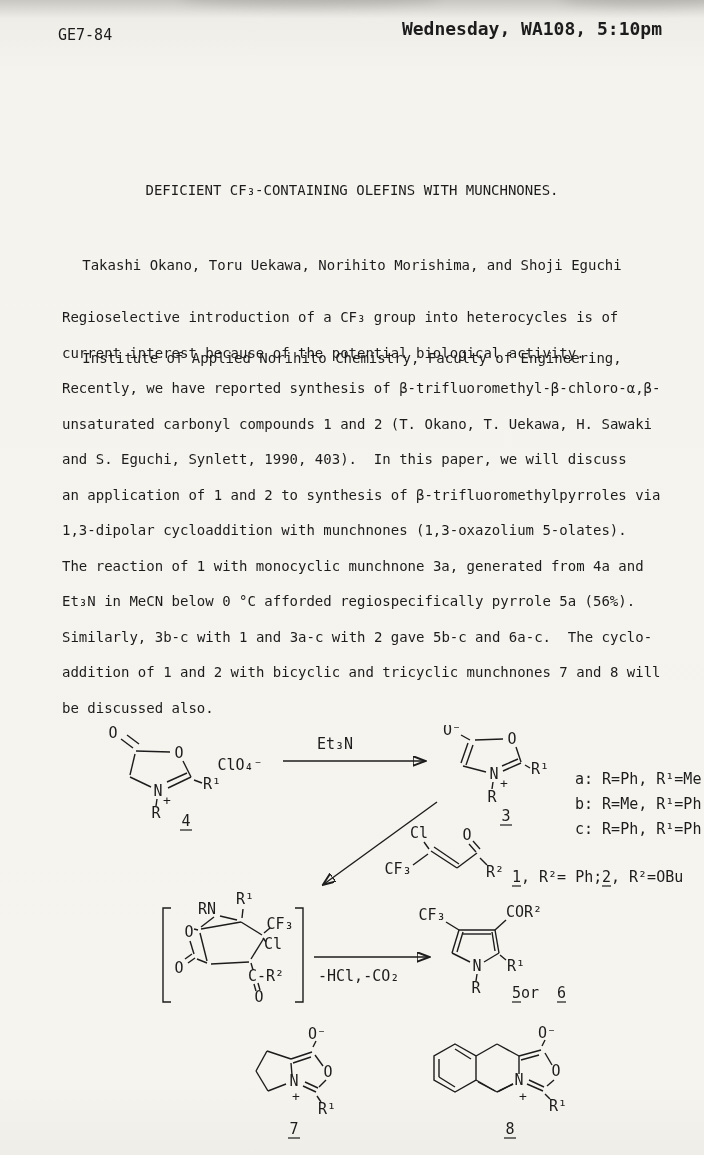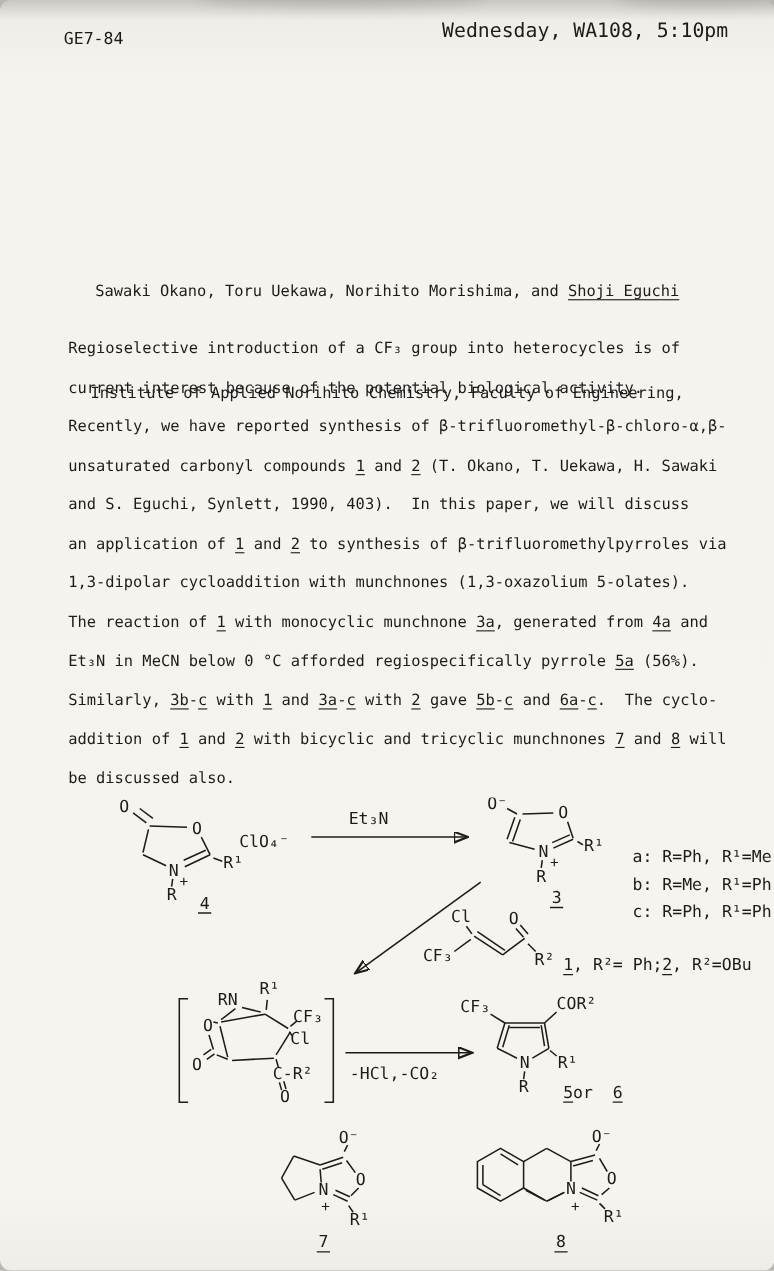--- a/index.html
+++ b/index.html
@@ -6,54 +6,54 @@
   .page{
     position:relative;
     width:704px;height:1155px;
     margin:0 auto;
     background:
       linear-gradient(180deg,#c9c7c2 0%, #efede8 1.6%, #f5f3ee 6%, #f6f4ef 94%, #efede8 100%),
       #f5f3ee;
     overflow:hidden;
     font-family:"DejaVu Sans Mono","Liberation Mono",monospace;
     color:#1c1c1c;
-    border-radius:10px;
   }
   .artifact{position:absolute;background:#9d9b96;opacity:.45;filter:blur(6px);border-radius:50%;}
   .hdr-left{position:absolute;left:58px;top:26px;font-size:15px;}
-  .hdr-right{position:absolute;right:42px;top:18px;font-size:18px;font-weight:normal;}
+  .hdr-right{position:absolute;right:42px;top:18px;font-size:18px;font-weight:bold;}
   .title{position:absolute;left:0;top:103px;width:704px;text-align:center;
          font-size:14px;line-height:35px;white-space:pre;}
   .authors{position:absolute;left:0;top:188px;width:704px;text-align:center;
            font-size:14px;line-height:31px;white-space:pre;}
   .abstract{position:absolute;left:62px;top:300px;width:630px;font-size:14px;white-space:pre;}
   .abstract .tline{height:35.5px;line-height:35.5px;}
-  .ul{text-decoration:underline;text-underline-offset:3px;text-align:center;}
+  .ul{text-underline-offset:3px;text-align:center;}
   svg{position:absolute;left:0;top:725px;}
   svg text{font-family:"DejaVu Sans Mono","Liberation Mono",monospace;font-size:15px;fill:#1c1c1c;}
   svg text.small{font-size:13px;}
   svg line, svg path, svg polyline, svg polygon{stroke:#1c1c1c;stroke-width:1.4;fill:none;}
   svg .uline{stroke-width:1.2;}
 </style>
 </head>
 <body>
 
 <div class="page">
 
   <div class="artifact" style="left:180px;top:-14px;width:260px;height:20px;"></div>
   <div class="artifact" style="left:560px;top:-12px;width:160px;height:18px;"></div>
 
   <div class="hdr-left">GE7-84</div>
   <div class="hdr-right">Wednesday, WA108, 5:10pm</div>
 
   <div class="title">
+    <div>DEFICIENT CF₃-CONTAINING OLEFINS WITH MUNCHNONES.</div>
   </div>
 
   <div class="authors">
-    <div><span>Sawaki Okano, Toru Uekawa, Norihito Morishima, and </span><span class="ul">Shoji Eguchi</span></div>
+    <div><span>Takashi Okano, Toru Uekawa, Norihito Morishima, and </span><span class="ul">Shoji Eguchi</span></div>
     <div>Institute of Applied Norihito Chemistry, Faculty of Engineering,</div>
   </div>
 
   <div class="abstract"><div class="tline"><span>Regioselective introduction of a CF₃ group into heterocycles is of</span></div><div class="tline"><span>current interest because of the potential biological activity.</span></div><div class="tline"><span>Recently, we have reported synthesis of β-trifluoromethyl-β-chloro-α,β-</span></div><div class="tline"><span>unsaturated carbonyl compounds </span><span class="ul">1</span><span> and </span><span class="ul">2</span><span> (T. Okano, T. Uekawa, H. Sawaki</span></div><div class="tline"><span>and S. Eguchi, Synlett, 1990, 403).  In this paper, we will discuss</span></div><div class="tline"><span>an application of </span><span class="ul">1</span><span> and </span><span class="ul">2</span><span> to synthesis of β-trifluoromethylpyrroles via</span></div><div class="tline"><span>1,3-dipolar cycloaddition with munchnones (1,3-oxazolium 5-olates).</span></div><div class="tline"><span>The reaction of </span><span class="ul">1</span><span> with monocyclic munchnone </span><span class="ul">3a</span><span>, generated from </span><span class="ul">4a</span><span> and</span></div><div class="tline"><span>Et₃N in MeCN below 0 °C afforded regiospecifically pyrrole </span><span class="ul">5a</span><span> (56%).</span></div><div class="tline"><span>Similarly, </span><span class="ul">3b</span><span>-</span><span class="ul">c</span><span> with </span><span class="ul">1</span><span> and </span><span class="ul">3a</span><span>-</span><span class="ul">c</span><span> with </span><span class="ul">2</span><span> gave </span><span class="ul">5b</span><span>-</span><span class="ul">c</span><span> and </span><span class="ul">6a</span><span>-</span><span class="ul">c</span><span>.  The cyclo-</span></div><div class="tline"><span>addition of </span><span class="ul">1</span><span> and </span><span class="ul">2</span><span> with bicyclic and tricyclic munchnones </span><span class="ul">7</span><span> and </span><span class="ul">8</span><span> will</span></div><div class="tline"><span>be discussed also.</span></div></div>
 
   <svg width="704" height="430" viewBox="0 0 704 430">
     <defs>
       <marker id="ah" markerWidth="10" markerHeight="8" refX="8" refY="3.5" orient="auto">
         <polygon points="0,0 9,3.5 0,7" fill="#1c1c1c" stroke="none"></polygon>
       </marker>

